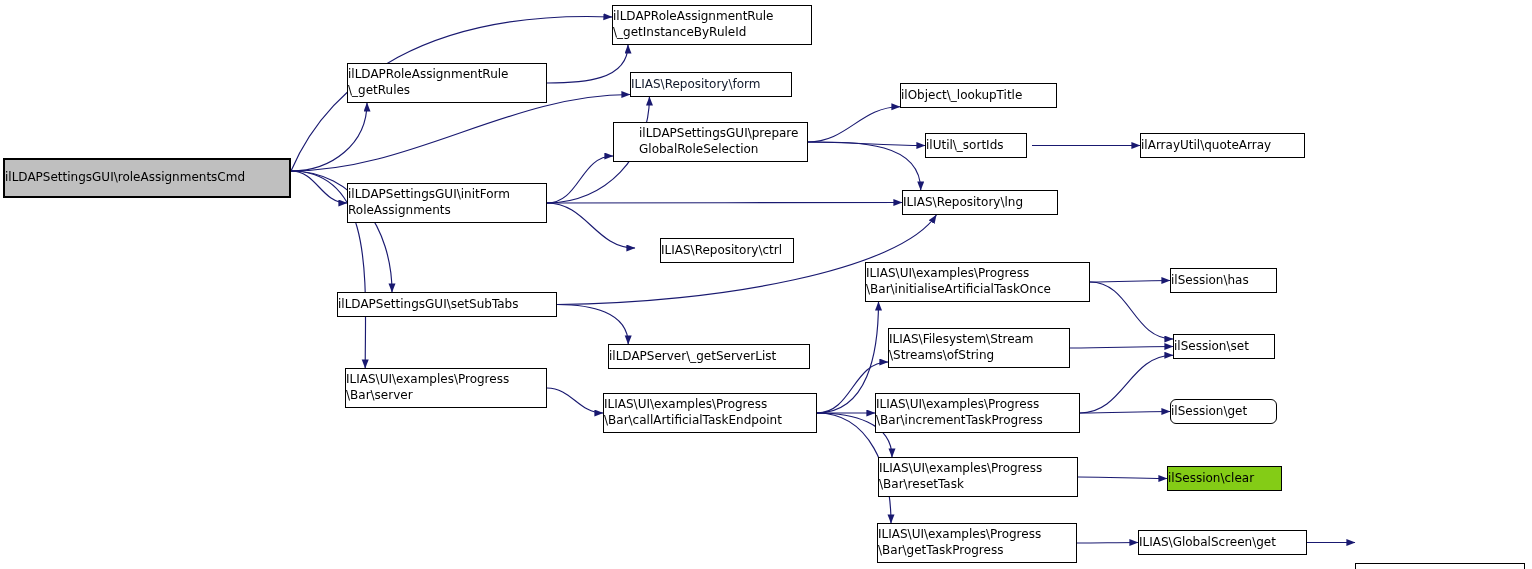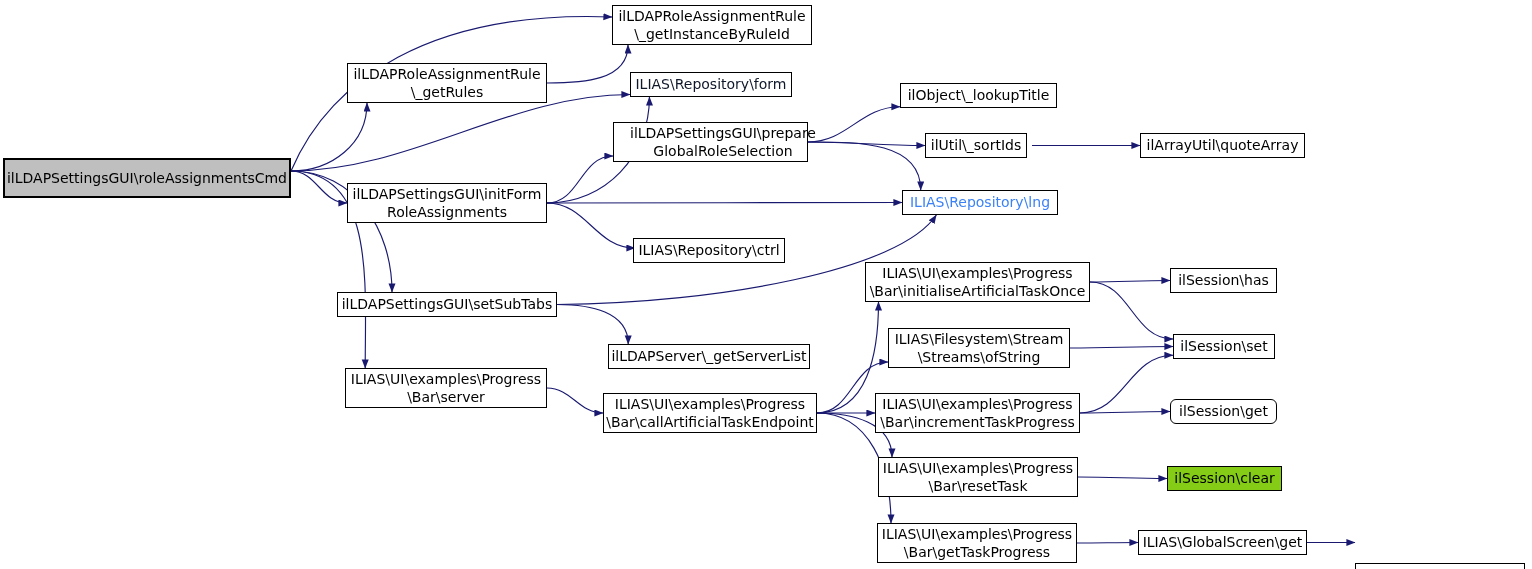--- a/index.html
+++ b/index.html
@@ -4,22 +4,22 @@
 <style>
   html,body{margin:0;padding:0;background:#ffffff;}
   .stage{
     position:relative;width:1532px;height:569px;overflow:hidden;background:#ffffff;
     font-family:"DejaVu Sans","Liberation Sans",sans-serif;
   }
   .stage svg{position:absolute;left:0;top:0;}
   .node{
     position:absolute;box-sizing:border-box;
     background:#ffffff;border:1px solid #000000;
-    display:flex;flex-direction:column;align-items:center;justify-content:center;
-    font-size:14px;line-height:1.3;color:#000000;white-space:nowrap;
+    display:flex;flex-direction:column;align-items:flex-start;justify-content:center;
+    font-size:12px;line-height:1.3;color:#000000;white-space:nowrap;
     cursor:pointer;
   }
   .node.root{background:#bfbfbf;border-width:2px;cursor:default;}
   .node .nline{pointer-events:none;}
   path.edge{fill:none;stroke-width:1.15px;}
 </style>
 </head>
 <body>
 
 <div class="stage" id="stage" style="background: rgb(255, 255, 255);">
@@ -85,24 +85,24 @@
     <div class="node" style="left: 925px; top: 133px; width: 102px; height: 25px; border-color: rgb(0, 0, 0); background: rgb(255, 255, 255); color: rgb(0, 0, 0);">
       <div class="nline">ilUtil\_sortIds</div>
     </div>
     <div class="node" style="left: 1140px; top: 133px; width: 165px; height: 25px; border-color: rgb(0, 0, 0); background: rgb(255, 255, 255); color: rgb(0, 0, 0);">
       <div class="nline">ilArrayUtil\quoteArray</div>
     </div>
     <div class="node" style="left: 347px; top: 183px; width: 200px; height: 40px; border-color: rgb(0, 0, 0); background: rgb(255, 255, 255); color: rgb(0, 0, 0);">
       <div class="nline">ilLDAPSettingsGUI\initForm</div>
       <div class="nline">RoleAssignments</div>
     </div>
-    <div class="node" style="left: 902px; top: 190px; width: 156px; height: 25px; border-color: rgb(0, 0, 0); background: rgb(255, 255, 255); color: #3b82f6;">
+    <div class="node" style="left: 902px; top: 190px; width: 156px; height: 25px; border-color: rgb(0, 0, 0); background: rgb(255, 255, 255); color: #000000;">
       <div class="nline">ILIAS\Repository\lng</div>
     </div>
-    <div class="node" style="left: 633px; top: 238px; width: 152px; height: 25px; border-color: rgb(0, 0, 0); background: rgb(255, 255, 255); color: rgb(0, 0, 0);">
+    <div class="node" style="left: 660px; top: 238px; width: 134px; height: 25px; border-color: rgb(0, 0, 0); background: rgb(255, 255, 255); color: rgb(0, 0, 0);">
       <div class="nline">ILIAS\Repository\ctrl</div>
     </div>
     <div class="node" style="left: 337px; top: 292px; width: 220px; height: 25px; border-color: rgb(0, 0, 0); background: rgb(255, 255, 255); color: rgb(0, 0, 0);">
       <div class="nline">ilLDAPSettingsGUI\setSubTabs</div>
     </div>
     <div class="node" style="left: 608px; top: 344px; width: 202px; height: 25px; border-color: rgb(0, 0, 0); background: rgb(255, 255, 255); color: rgb(0, 0, 0);">
       <div class="nline">ilLDAPServer\_getServerList</div>
     </div>
     <div class="node" style="left: 345px; top: 368px; width: 202px; height: 40px; border-color: rgb(0, 0, 0); background: rgb(255, 255, 255); color: rgb(0, 0, 0);">
       <div class="nline">ILIAS\UI\examples\Progress</div>

